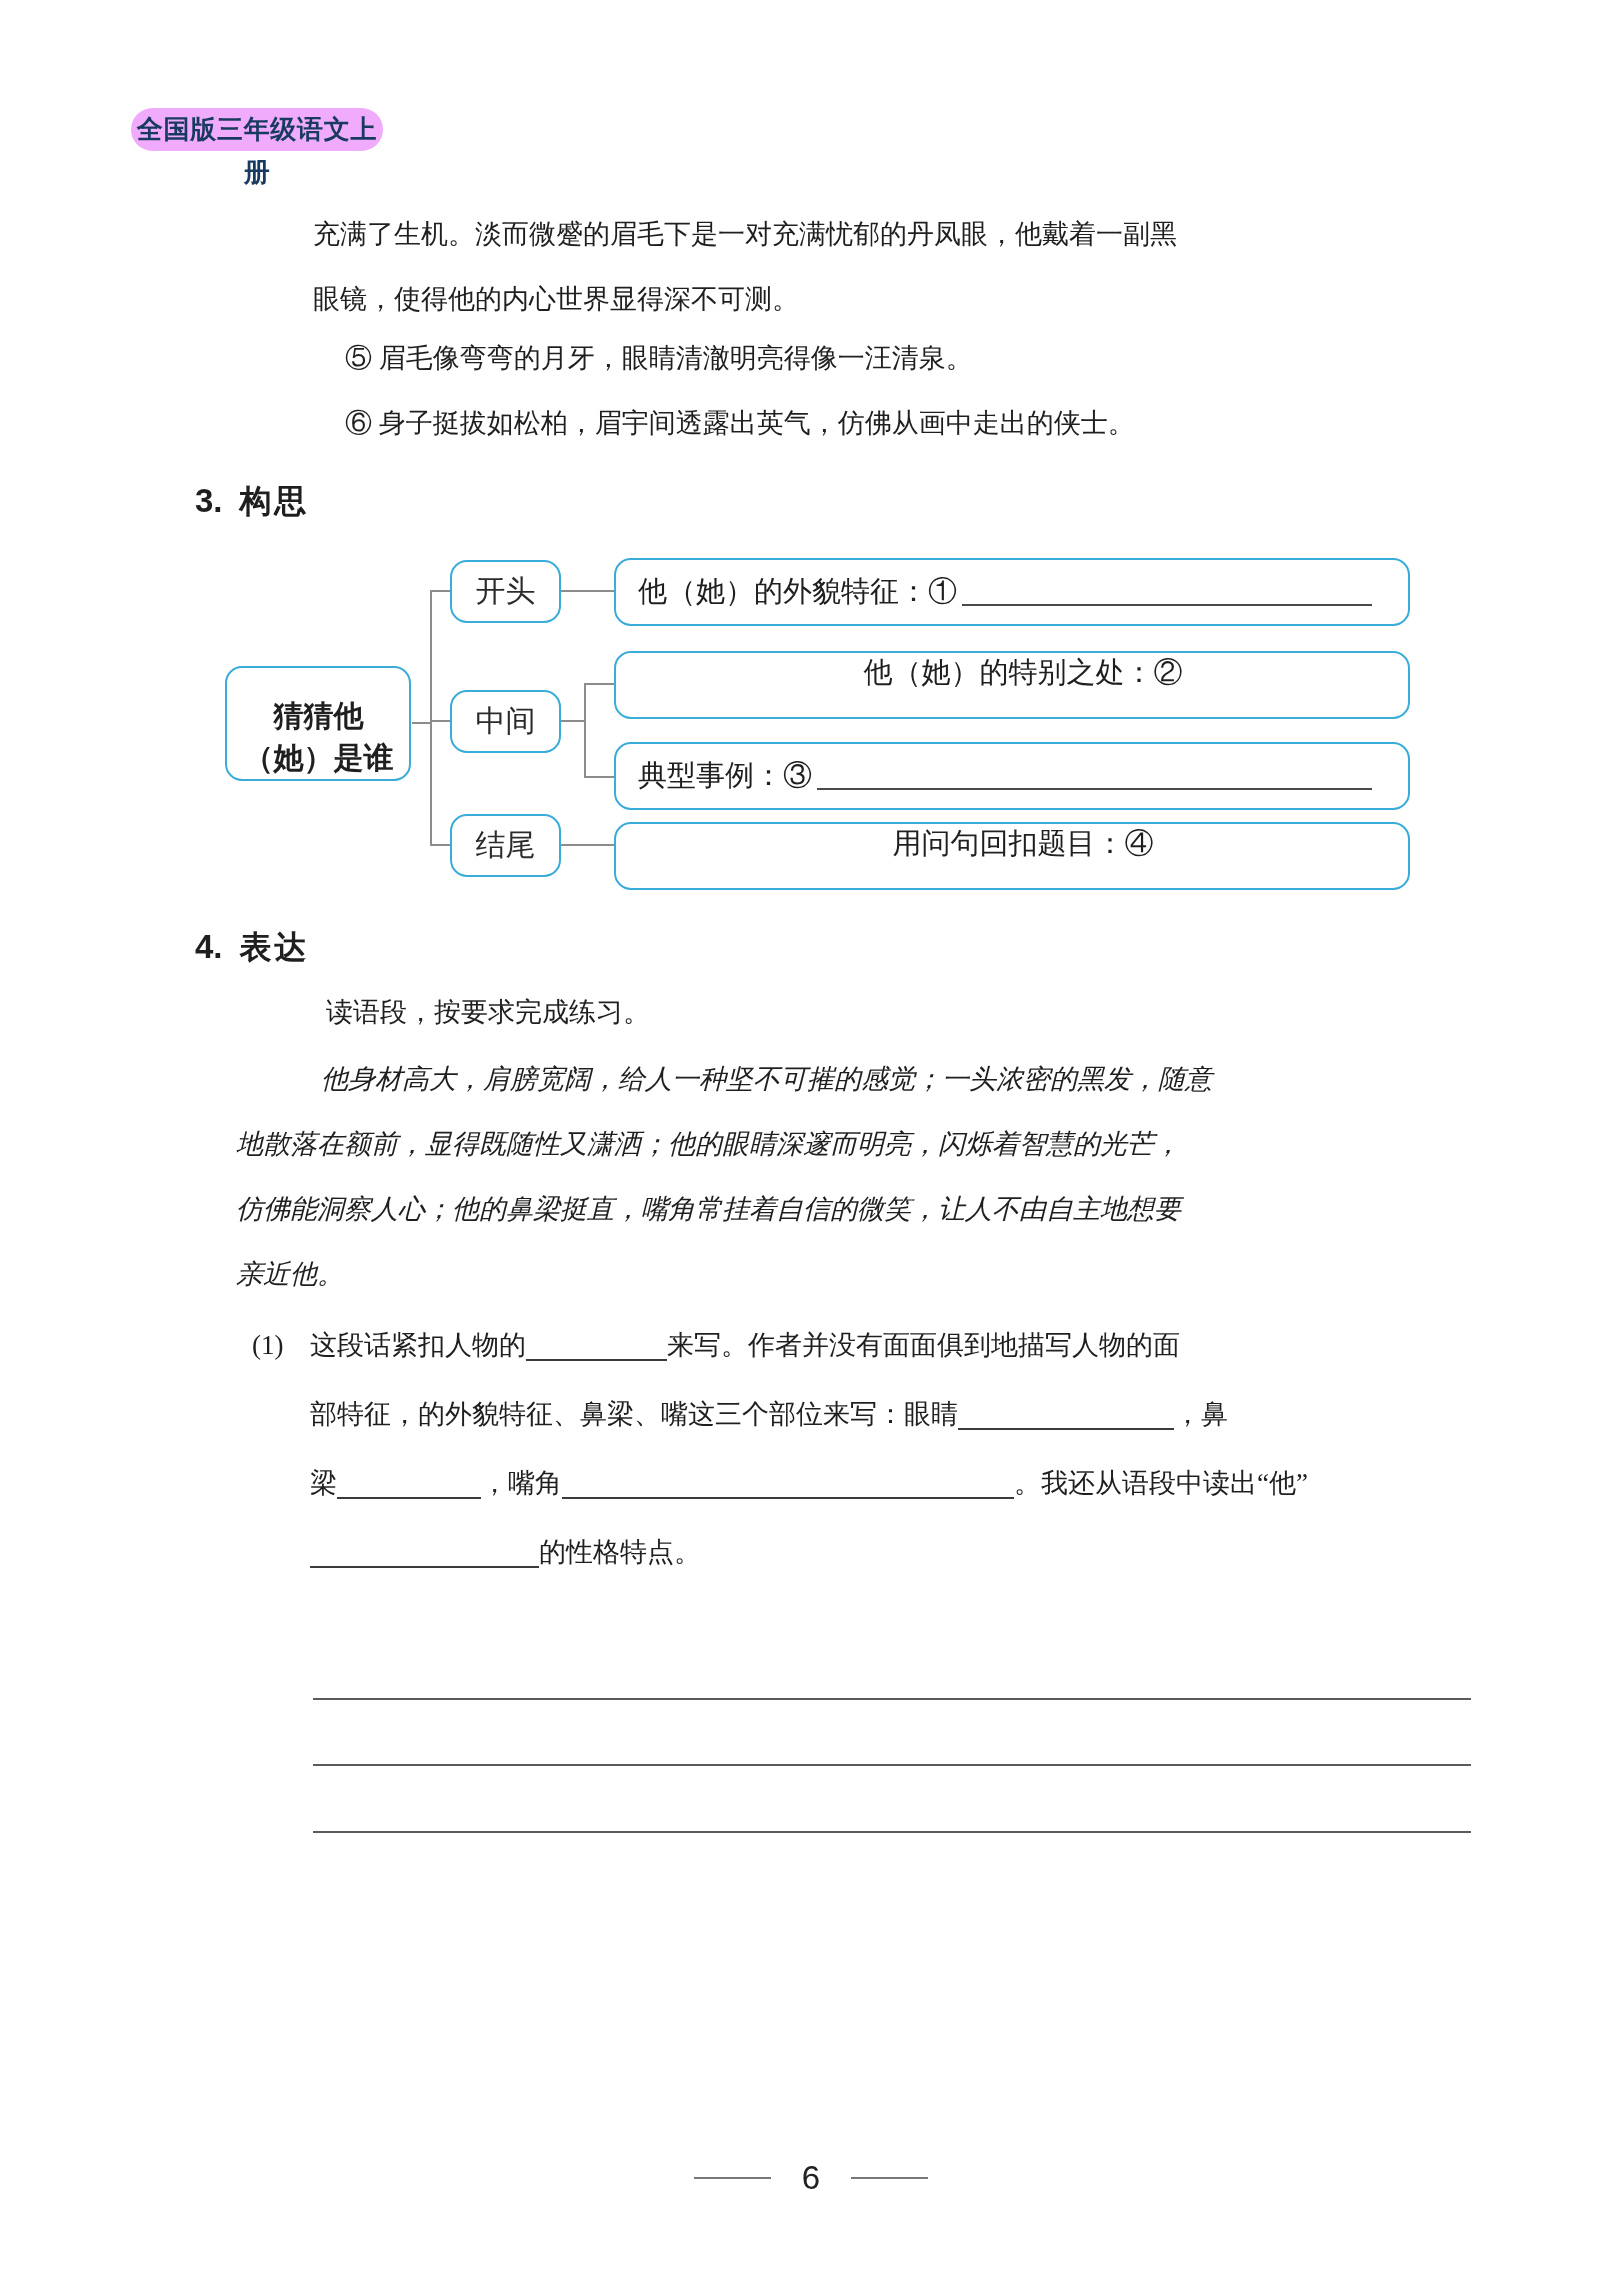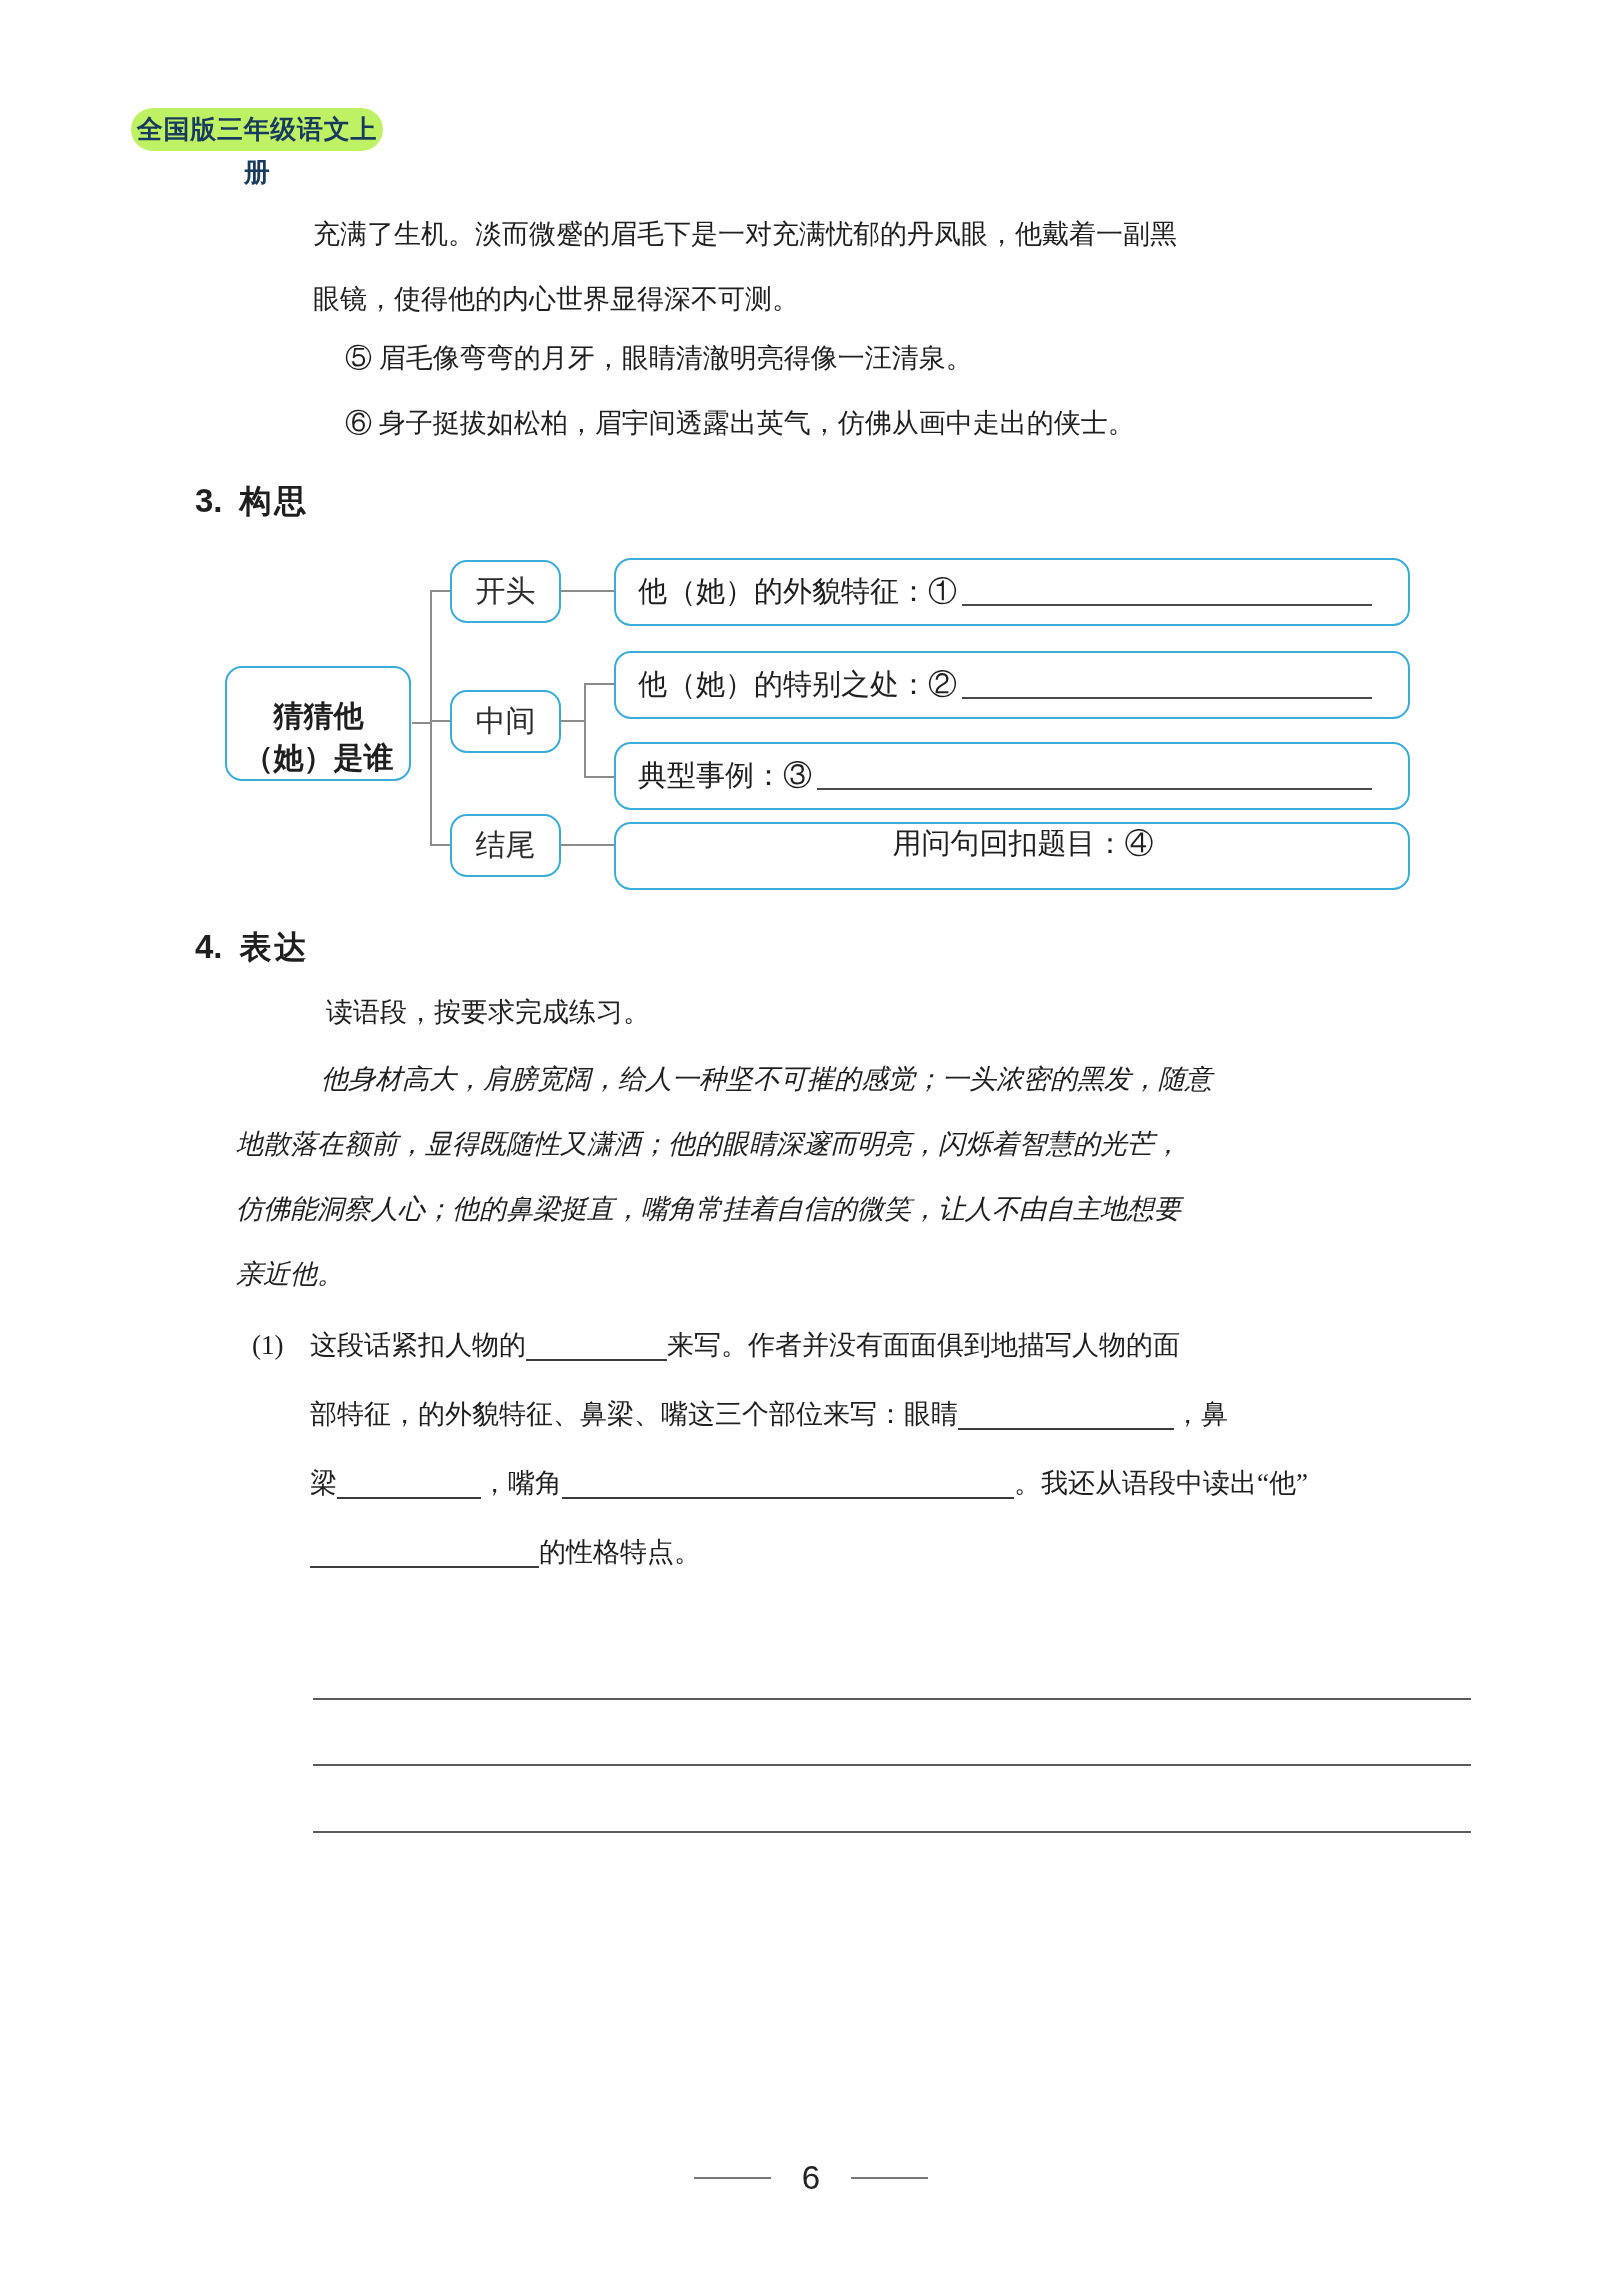--- a/index.html
+++ b/index.html
@@ -4,21 +4,21 @@
 <style>
   html,body { margin:0; padding:0; background:#e8e8e8; }
   .page {
     position:relative; width:1622px; height:2295px; margin:0 auto;
     background:#ffffff; overflow:hidden;
     font-family:"Liberation Serif", serif; color:#1f1f1f;
   }
   
   .badge {
     position:absolute; left:131px; top:108px; width:252px; height:43px;
-    background:#bef264; color:#173a5e; border-radius:22px;
+    background:#f0abfc; color:#173a5e; border-radius:22px;
     font-family:"Liberation Sans", sans-serif; font-weight:bold;
     font-size:26px; line-height:43px; text-align:center; letter-spacing:0.7px;
   }
   
   .block { position:absolute; font-size:27px; }
   .tline { height:65px; line-height:65px; white-space:nowrap; }
   .p1   { left:313px; top:202px;  width:1171px; }
   .items{ left:345px; top:326px;  width:1139px; }
   .instruction { left:326px; top:980px; width:1152px; }
   
@@ -35,21 +35,21 @@
     position:absolute; background:#fff; border:2.6px solid #39acd9;
     border-radius:17px; box-sizing:border-box;
     display:flex; align-items:center; justify-content:center;
   }
   .root { left:29.4px; top:111px; width:186px; height:115px;
           flex-direction:column; font-weight:bold; font-size:30px; line-height:42px;justify-content:flex-end; }
   .branch { left:254px; width:111px; height:63px; font-weight:normal; font-size:30px; color:#2b2b2b; }
   .b1 { top:5.2px; } .b2 { top:135px; } .b3 { top:259px; }
   .leaf { left:418px; width:796px; height:68px; justify-content:flex-start;
           padding-left:22px; font-size:29px; }
-  .l1 { top:2.6px; } .l2 { top:96px; } .l3 { top:187px; } .l4 { top:267px;flex-direction:column; }
+  .l1 { top:2.6px; } .l2 { top:96px;flex-direction:column; } .l3 { top:187px; } .l4 { top:267px;flex-direction:column; }
   .ltext { white-space:nowrap; }
   .lline { flex:1; border-bottom:2px solid #4a4a4a; margin-left:5.2px; margin-right:36px;
            transform:translateY(13px); }
   .conn { position:absolute; background:#8c8c8c; }
   
   .passage { left:236px; top:1047px; width:1263px; font-style:italic; }
   .passage .indent { padding-left:85px; }
   
   .q1 { left:252px; top:1311px; width:1229px; }
   .q1 .qline { height:69px; line-height:69px; white-space:nowrap; }

